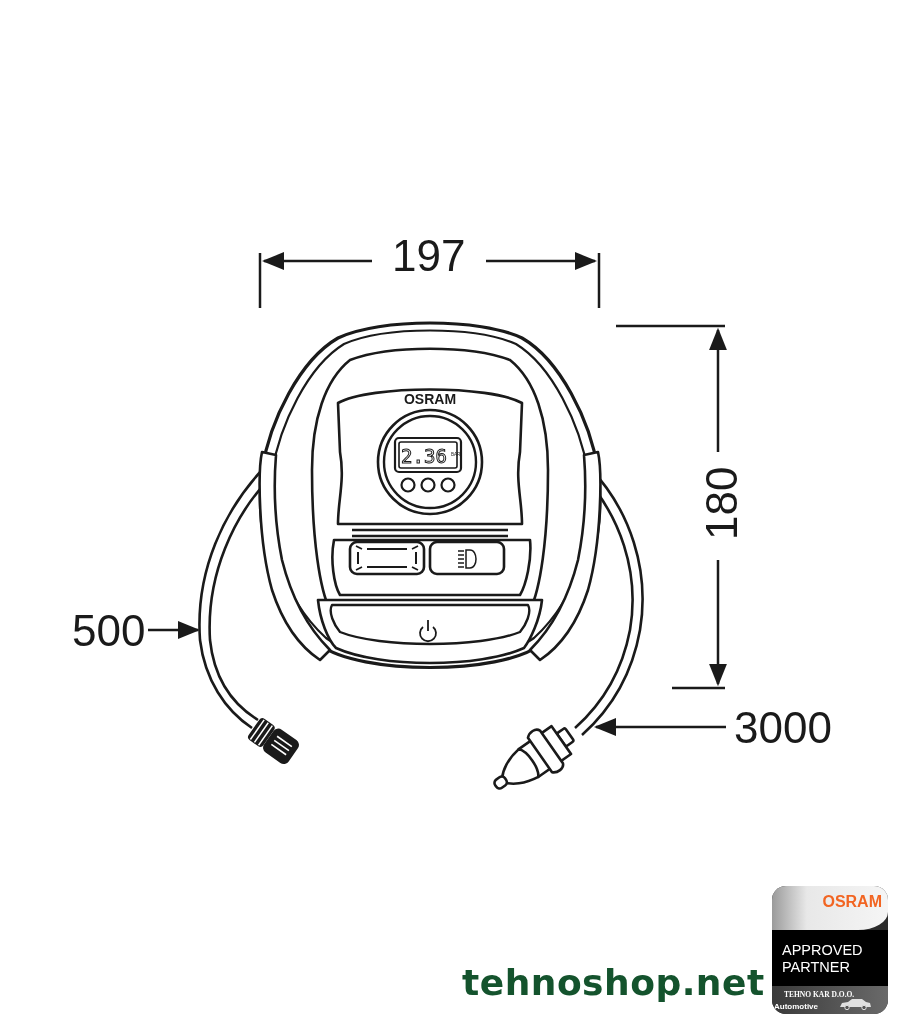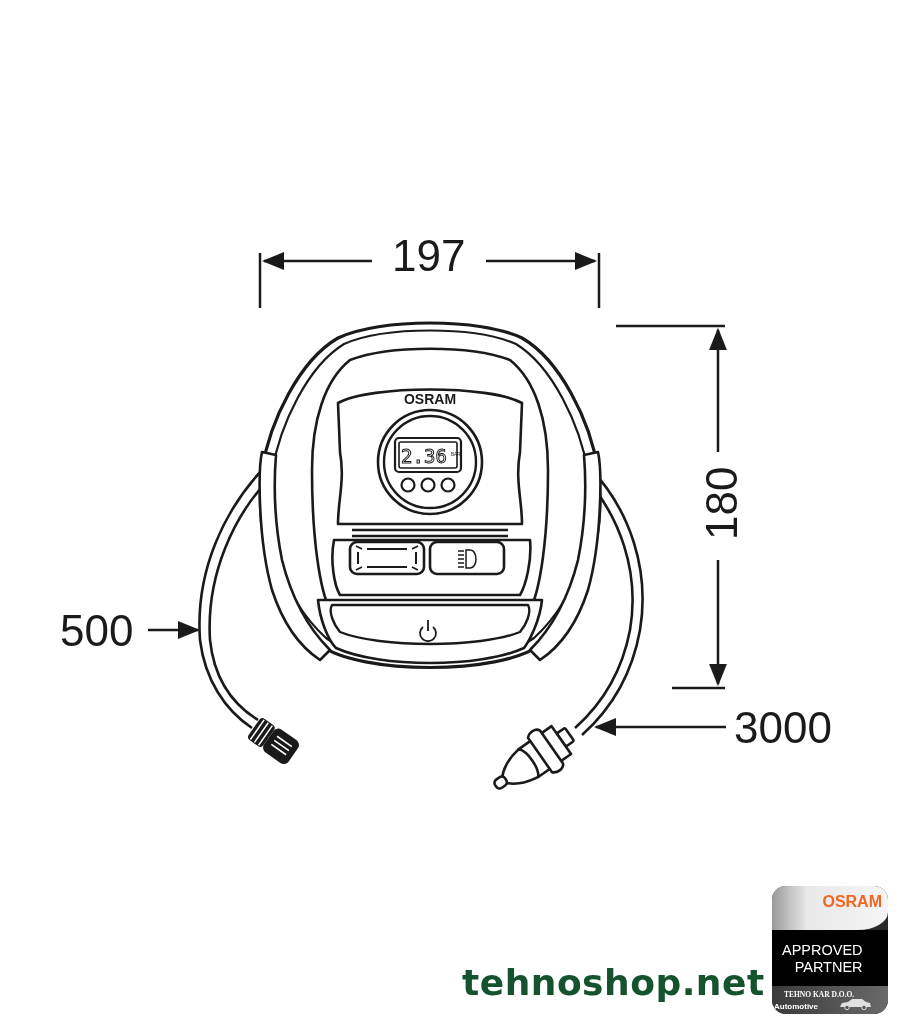--- a/index.html
+++ b/index.html
@@ -1,28 +1,28 @@
 <!DOCTYPE html>
 <html><head>
   <meta charset="utf-8">
   <style>
     html, body { margin:0; padding:0; background:#ffffff; }
     body { width:900px; height:1021px; position:relative; overflow:hidden; font-family:"Liberation Sans", sans-serif; }
     .canvas { position:absolute; left:0; top:0; width:900px; height:1021px; }
     .dim-label { position:absolute; font-family:"Liberation Sans", sans-serif; font-size:44px; color:#1a1a1a; line-height:1; }
     #dim-width { left:392px; top:234px; }
     #dim-height { left:700px; top:485px; transform:rotate(-90deg); transform-origin:left top; }
-    #dim-hose { left:60px; top:609px; }
+    #dim-hose { left:72px; top:609px; }
     #dim-cable { left:698px; top:706px;margin-left:36px; }
     .watermark { position:absolute; left:462px; top:962px; font-family:"DejaVu Sans", sans-serif; font-weight:bold; font-size:36px; color:#14532d; letter-spacing:0.5px; }
     .badge { position:absolute; left:772px; top:886px; width:116px; height:128px; border-radius:14px; overflow:hidden; background:#2b2b2b; }
     .badge-top { position:absolute; left:0; top:0; width:116px; height:44px; background:linear-gradient(90deg,#9a9a9a 0%,#e8e8e8 30%,#f5f5f5 100%); border-bottom-right-radius:30px 18px; }
     .badge-brand { position:absolute; right:6px; top:7px; font-family:"Liberation Sans", sans-serif; font-weight:bold; font-size:16px; color:#f26522; }
     .badge-black { position:absolute; left:0; top:44px; width:116px; height:56px; background:#000; }
-    .badge-title { position:absolute; left:10px; top:56px; font-family:"Liberation Sans", sans-serif; font-size:14.5px; color:#fff; line-height:17px;text-align:right; }
+    .badge-title { position:absolute; left:10px; top:56px; font-family:"Liberation Sans", sans-serif; font-size:14.5px; color:#fff; line-height:17px; }
     .badge-bottom { position:absolute; left:0; top:100px; width:116px; height:28px; background:linear-gradient(90deg,#3a3a3a,#6a6a6a); }
     .badge-company { position:absolute; left:12px; top:104px; font-family:Liberation Serif, serif; font-weight:bold; font-size:7.5px; color:#fff; }
     .badge-division { position:absolute; left:2px; top:116px; font-family:"Liberation Sans", sans-serif; font-weight:bold; font-size:8px; color:#fff; }
     .badge-car { position:absolute; left:66px; top:112px; width:34px; height:12px; }
     .lcd-text { font-family:"DejaVu Sans Mono", monospace; }
   </style>
 </head>
 <body>
 
 <svg class="canvas" width="900" height="1021" viewBox="0 0 900 1021" xmlns="http://www.w3.org/2000/svg">

